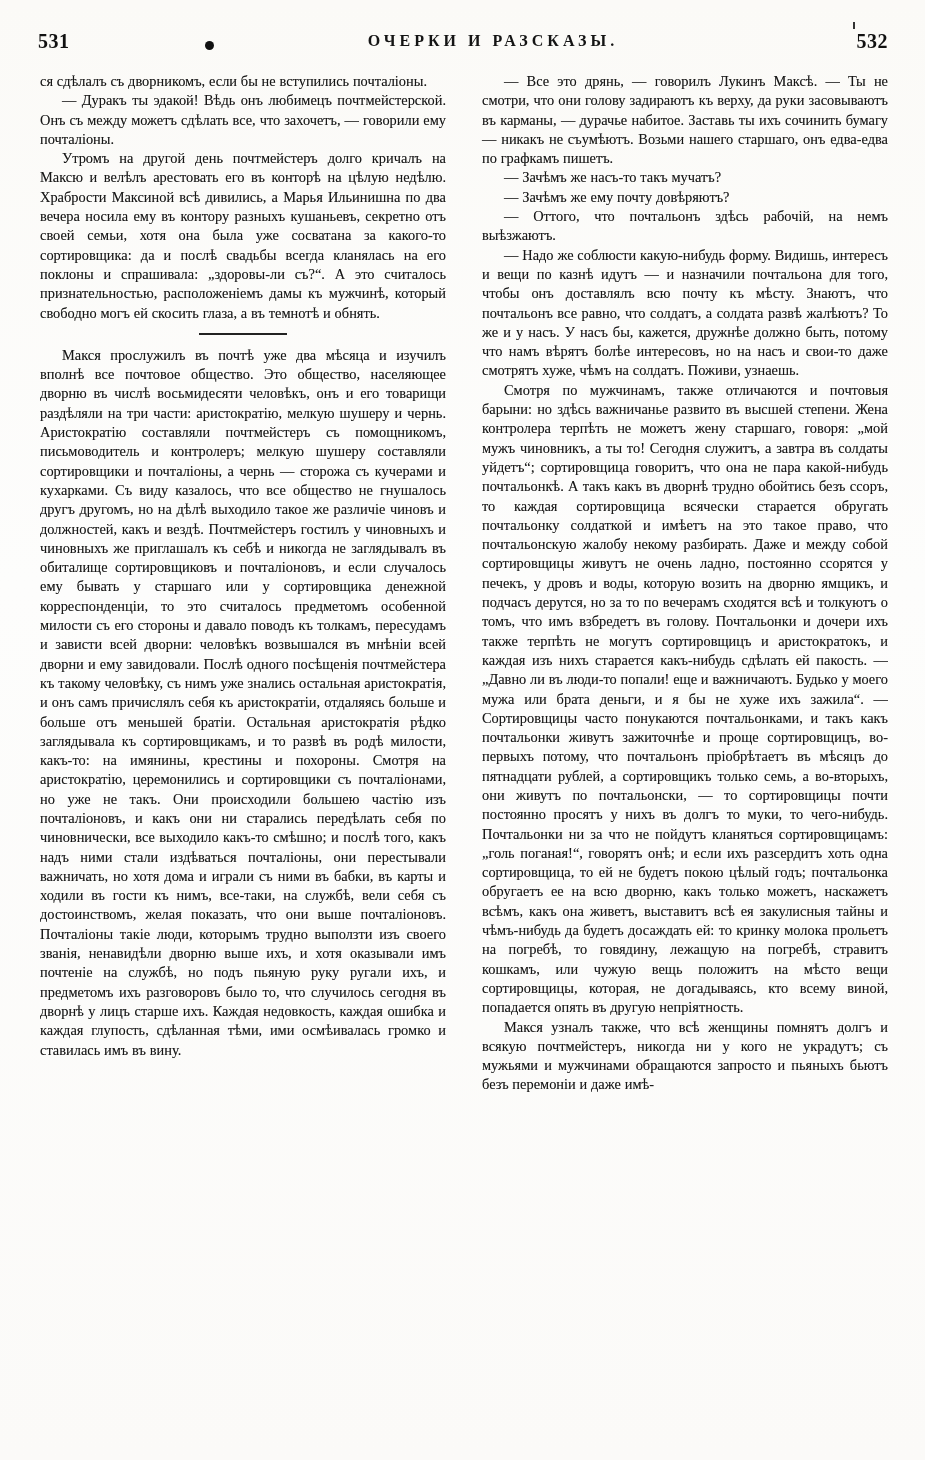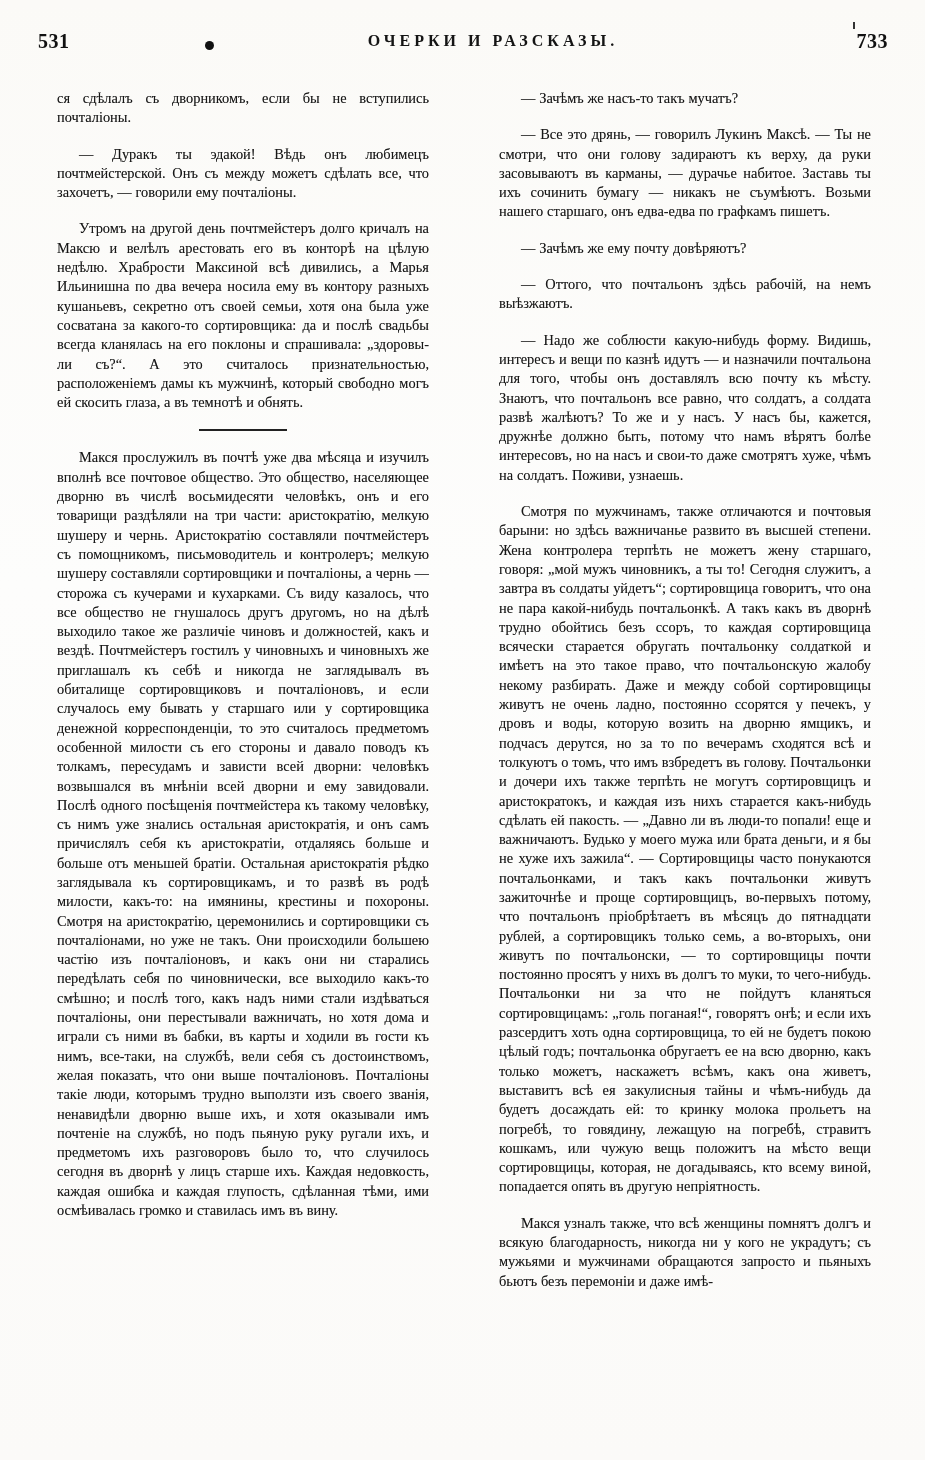--- a/index.html
+++ b/index.html
@@ -83,21 +83,21 @@
   .col {
     width: 406px;
     font-size: 14.4px;
     line-height: 19.3px;
     text-align: justify;
     text-justify: inter-word;
     hyphens: manual;
     color: #171717;
   }
   .col p {
-    margin: 17px;
+    margin: 0;
     text-indent: 22px;
     word-spacing: 0.2px;
   }
   .col p.no-indent {
     text-indent: 0;
   }
   .col p.dash {
     text-indent: 22px;
   }
   .rule {
@@ -110,39 +110,39 @@
   .col p { text-shadow: 0 0 0.25px rgba(0,0,0,0.35); }
 </style>
 </head>
 <body>
 
 <div class="page">
 
   <div class="header">
     <span class="folio">531</span>
     <span class="running-title">ОЧЕРКИ И РАЗСКАЗЫ.</span>
-    <span class="folio">733</span>
+    <span class="folio">532</span>
   </div>
   <div class="header-dot"></div>
   <div class="header-tick"></div>
 
   <div class="columns">
 
     <div class="col">
       <p class="no-indent">ся сдѣлалъ съ дворникомъ, если бы не вступились почталіоны.</p>
       <p class="dash">— Дуракъ ты эдакой! Вѣдь онъ любимецъ почтмейстерской. Онъ съ между можетъ сдѣлать все, что захочетъ, — говорили ему почталіоны.</p>
       <p>Утромъ на другой день почтмейстеръ долго кричалъ на Максю и велѣлъ арестовать его въ конторѣ на цѣлую недѣлю. Храбрости Максиной всѣ дивились, а Марья Ильинишна по два вечера носила ему въ контору разныхъ кушаньевъ, секретно отъ своей семьи, хотя она была уже сосватана за какого-то сортировщика: да и послѣ свадьбы всегда кланялась на его поклоны и спрашивала: „здоровы-ли съ?“. А это считалось признательностью, расположеніемъ дамы къ мужчинѣ, который свободно могъ ей скосить глаза, а въ темнотѣ и обнять.</p>
       <div class="rule"></div>
       <p>Макся прослужилъ въ почтѣ уже два мѣсяца и изучилъ вполнѣ все почтовое общество. Это общество, населяющее дворню въ числѣ восьмидесяти человѣкъ, онъ и его товарищи раздѣляли на три части: аристократію, мелкую шушеру и чернь. Аристократію составляли почтмейстеръ съ помощникомъ, письмоводитель и контролеръ; мелкую шушеру составляли сортировщики и почталіоны, а чернь — сторожа съ кучерами и кухарками. Съ виду казалось, что все общество не гнушалось другъ другомъ, но на дѣлѣ выходило такое же различіе чиновъ и должностей, какъ и вездѣ. Почтмейстеръ гостилъ у чиновныхъ и чиновныхъ же приглашалъ къ себѣ и никогда не заглядывалъ въ обиталище сортировщиковъ и почталіоновъ, и если случалось ему бывать у старшаго или у сортировщика денежной корреспонденціи, то это считалось предметомъ особенной милости съ его стороны и давало поводъ къ толкамъ, пересудамъ и зависти всей дворни: человѣкъ возвышался въ мнѣніи всей дворни и ему завидовали. Послѣ одного посѣщенія почтмейстера къ такому человѣку, съ нимъ уже знались остальная аристократія, и онъ самъ причислялъ себя къ аристократіи, отдаляясь больше и больше отъ меньшей братіи. Остальная аристократія рѣдко заглядывала къ сортировщикамъ, и то развѣ въ родѣ милости, какъ-то: на имянины, крестины и похороны. Смотря на аристократію, церемонились и сортировщики съ почталіонами, но уже не такъ. Они происходили большею частію изъ почталіоновъ, и какъ они ни старались передѣлать себя по чиновнически, все выходило какъ-то смѣшно; и послѣ того, какъ надъ ними стали издѣваться почталіоны, они перестывали важничать, но хотя дома и играли съ ними въ бабки, въ карты и ходили въ гости къ нимъ, все-таки, на службѣ, вели себя съ достоинствомъ, желая показать, что они выше почталіоновъ. Почталіоны такіе люди, которымъ трудно выползти изъ своего званія, ненавидѣли дворню выше ихъ, и хотя оказывали имъ почтеніе на службѣ, но подъ пьяную руку ругали ихъ, и предметомъ ихъ разговоровъ было то, что случилось сегодня въ дворнѣ у лицъ старше ихъ. Каждая недовкость, каждая ошибка и каждая глупость, сдѣланная тѣми, ими осмѣивалась громко и ставилась имъ въ вину.</p>
     </div>
 
     <div class="col">
+      <p class="dash">— Все это дрянь, — говорилъ Лукинъ Максѣ. — Ты не смотри, что они голову задираютъ къ верху, да руки засовываютъ въ карманы, — дурачье набитое. Заставь ты ихъ сочинить бумагу — никакъ не съумѣютъ. Возьми нашего старшаго, онъ едва-едва по графкамъ пишетъ.</p>
       <p class="dash">— Зачѣмъ же насъ-то такъ мучатъ?</p>
-      <p class="dash">— Все это дрянь, — говорилъ Лукинъ Максѣ. — Ты не смотри, что они голову задираютъ къ верху, да руки засовываютъ въ карманы, — дурачье набитое. Заставь ты ихъ сочинить бумагу — никакъ не съумѣютъ. Возьми нашего старшаго, онъ едва-едва по графкамъ пишетъ.</p>
       <p class="dash">— Зачѣмъ же ему почту довѣряютъ?</p>
       <p class="dash">— Оттого, что почтальонъ здѣсь рабочій, на немъ выѣзжаютъ.</p>
       <p class="dash">— Надо же соблюсти какую-нибудь форму. Видишь, интересъ и вещи по казнѣ идутъ — и назначили почтальона для того, чтобы онъ доставлялъ всю почту къ мѣсту. Знаютъ, что почтальонъ все равно, что солдатъ, а солдата развѣ жалѣютъ? То же и у насъ. У насъ бы, кажется, дружнѣе должно быть, потому что намъ вѣрятъ болѣе интересовъ, но на насъ и свои-то даже смотрятъ хуже, чѣмъ на солдатъ. Поживи, узнаешь.</p>
       <p>Смотря по мужчинамъ, также отличаются и почтовыя барыни: но здѣсь важничанье развито въ высшей степени. Жена контролера терпѣть не можетъ жену старшаго, говоря: „мой мужъ чиновникъ, а ты то! Сегодня служитъ, а завтра въ солдаты уйдетъ“; сортировщица говоритъ, что она не пара какой-нибудь почтальонкѣ. А такъ какъ въ дворнѣ трудно обойтись безъ ссоръ, то каждая сортировщица всячески старается обругать почтальонку солдаткой и имѣетъ на это такое право, что почтальонскую жалобу некому разбирать. Даже и между собой сортировщицы живутъ не очень ладно, постоянно ссорятся у печекъ, у дровъ и воды, которую возить на дворню ямщикъ, и подчасъ дерутся, но за то по вечерамъ сходятся всѣ и толкуютъ о томъ, что имъ взбредетъ въ голову. Почтальонки и дочери ихъ также терпѣть не могутъ сортировщицъ и аристократокъ, и каждая изъ нихъ старается какъ-нибудь сдѣлать ей пакость. — „Давно ли въ люди-то попали! еще и важничаютъ. Будько у моего мужа или брата деньги, и я бы не хуже ихъ зажила“. — Сортировщицы часто понукаются почтальонками, и такъ какъ почтальонки живутъ зажиточнѣе и проще сортировщицъ, во-первыхъ потому, что почтальонъ пріобрѣтаетъ въ мѣсяцъ до пятнадцати рублей, а сортировщикъ только семь, а во-вторыхъ, они живутъ по почтальонски, — то сортировщицы почти постоянно просятъ у нихъ въ долгъ то муки, то чего-нибудь. Почтальонки ни за что не пойдутъ кланяться сортировщицамъ: „голь поганая!“, говорятъ онѣ; и если ихъ разсердитъ хоть одна сортировщица, то ей не будетъ покою цѣлый годъ; почтальонка обругаетъ ее на всю дворню, какъ только можетъ, наскажетъ всѣмъ, какъ она живетъ, выставитъ всѣ ея закулисныя тайны и чѣмъ-нибудь да будетъ досаждать ей: то кринку молока прольетъ на погребѣ, то говядину, лежащую на погребѣ, стравитъ кошкамъ, или чужую вещь положитъ на мѣсто вещи сортировщицы, которая, не догадываясь, кто всему виной, попадается опять въ другую непріятность.</p>
-      <p>Макся узналъ также, что всѣ женщины помнятъ долгъ и всякую благодарность, никогда ни у кого не украдутъ; съ мужьями и мужчинами обращаются запросто и пьяныхъ бьютъ безъ перемоніи и даже имѣ-</p>
+      <p>Макся узналъ также, что всѣ женщины помнятъ долгъ и всякую почтмейстеръ, никогда ни у кого не украдутъ; съ мужьями и мужчинами обращаются запросто и пьяныхъ бьютъ безъ перемоніи и даже имѣ-</p>
     </div>
 
   </div>
 </div>
 
 </body></html>

